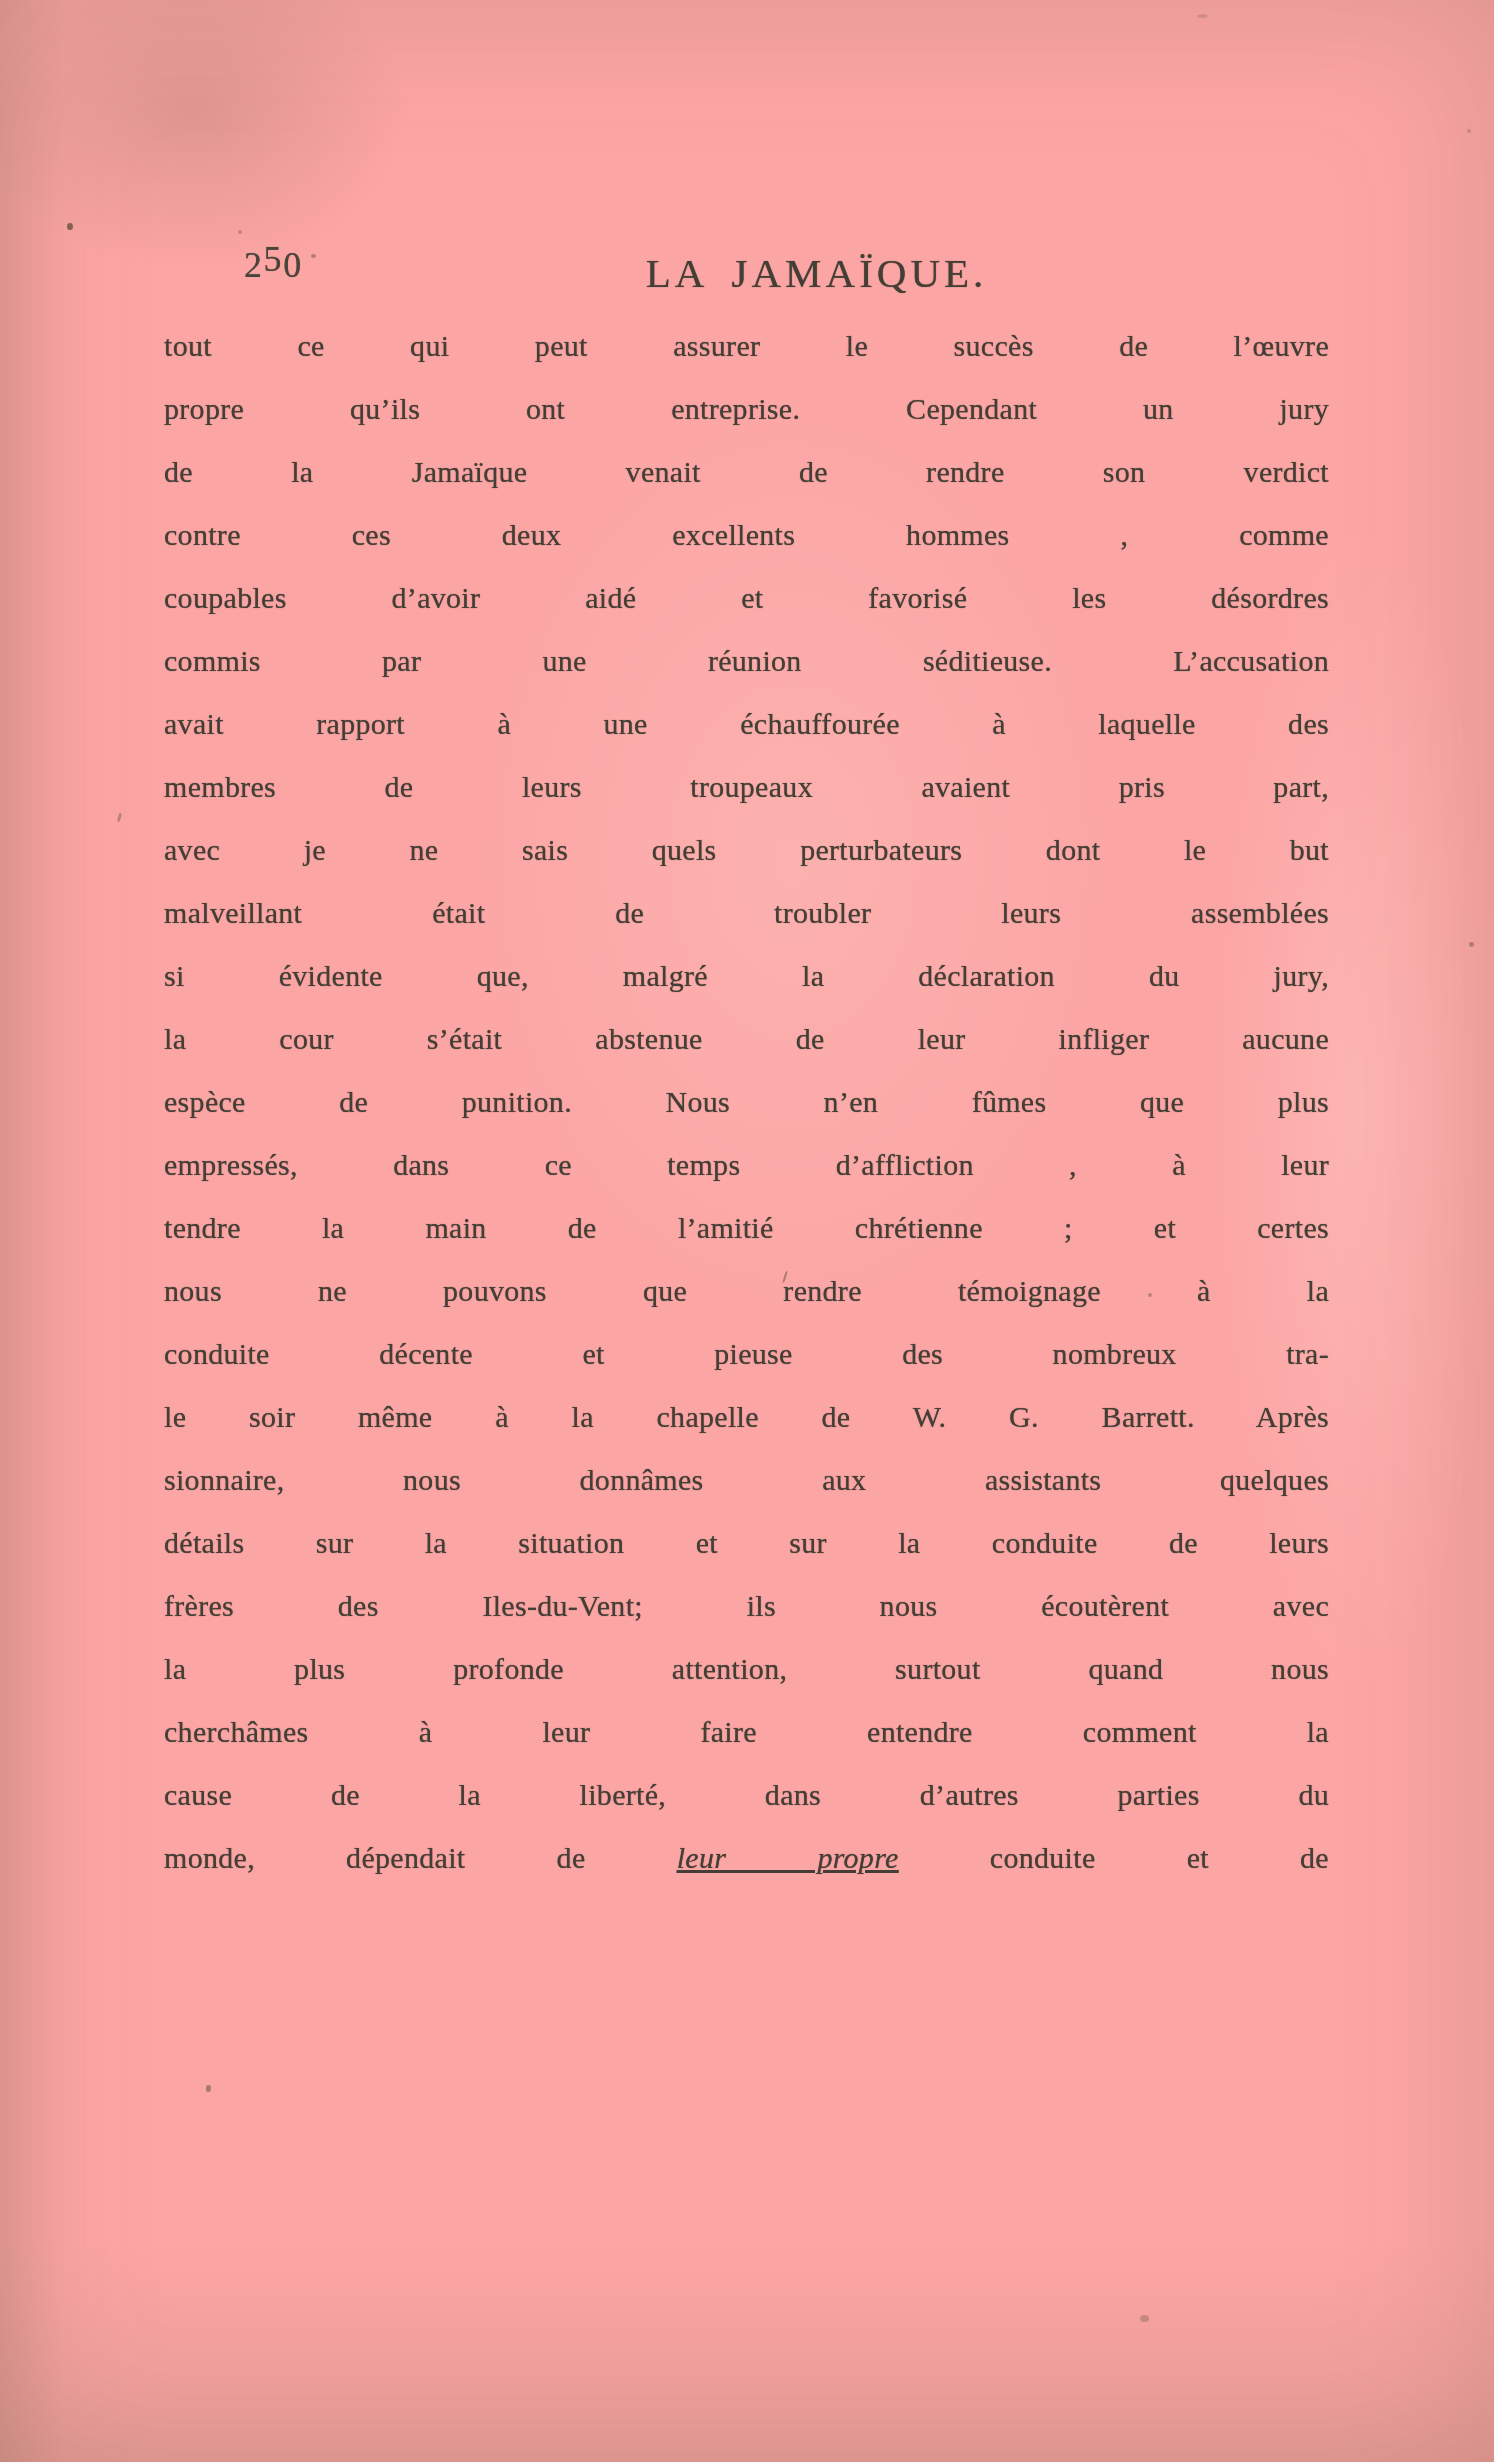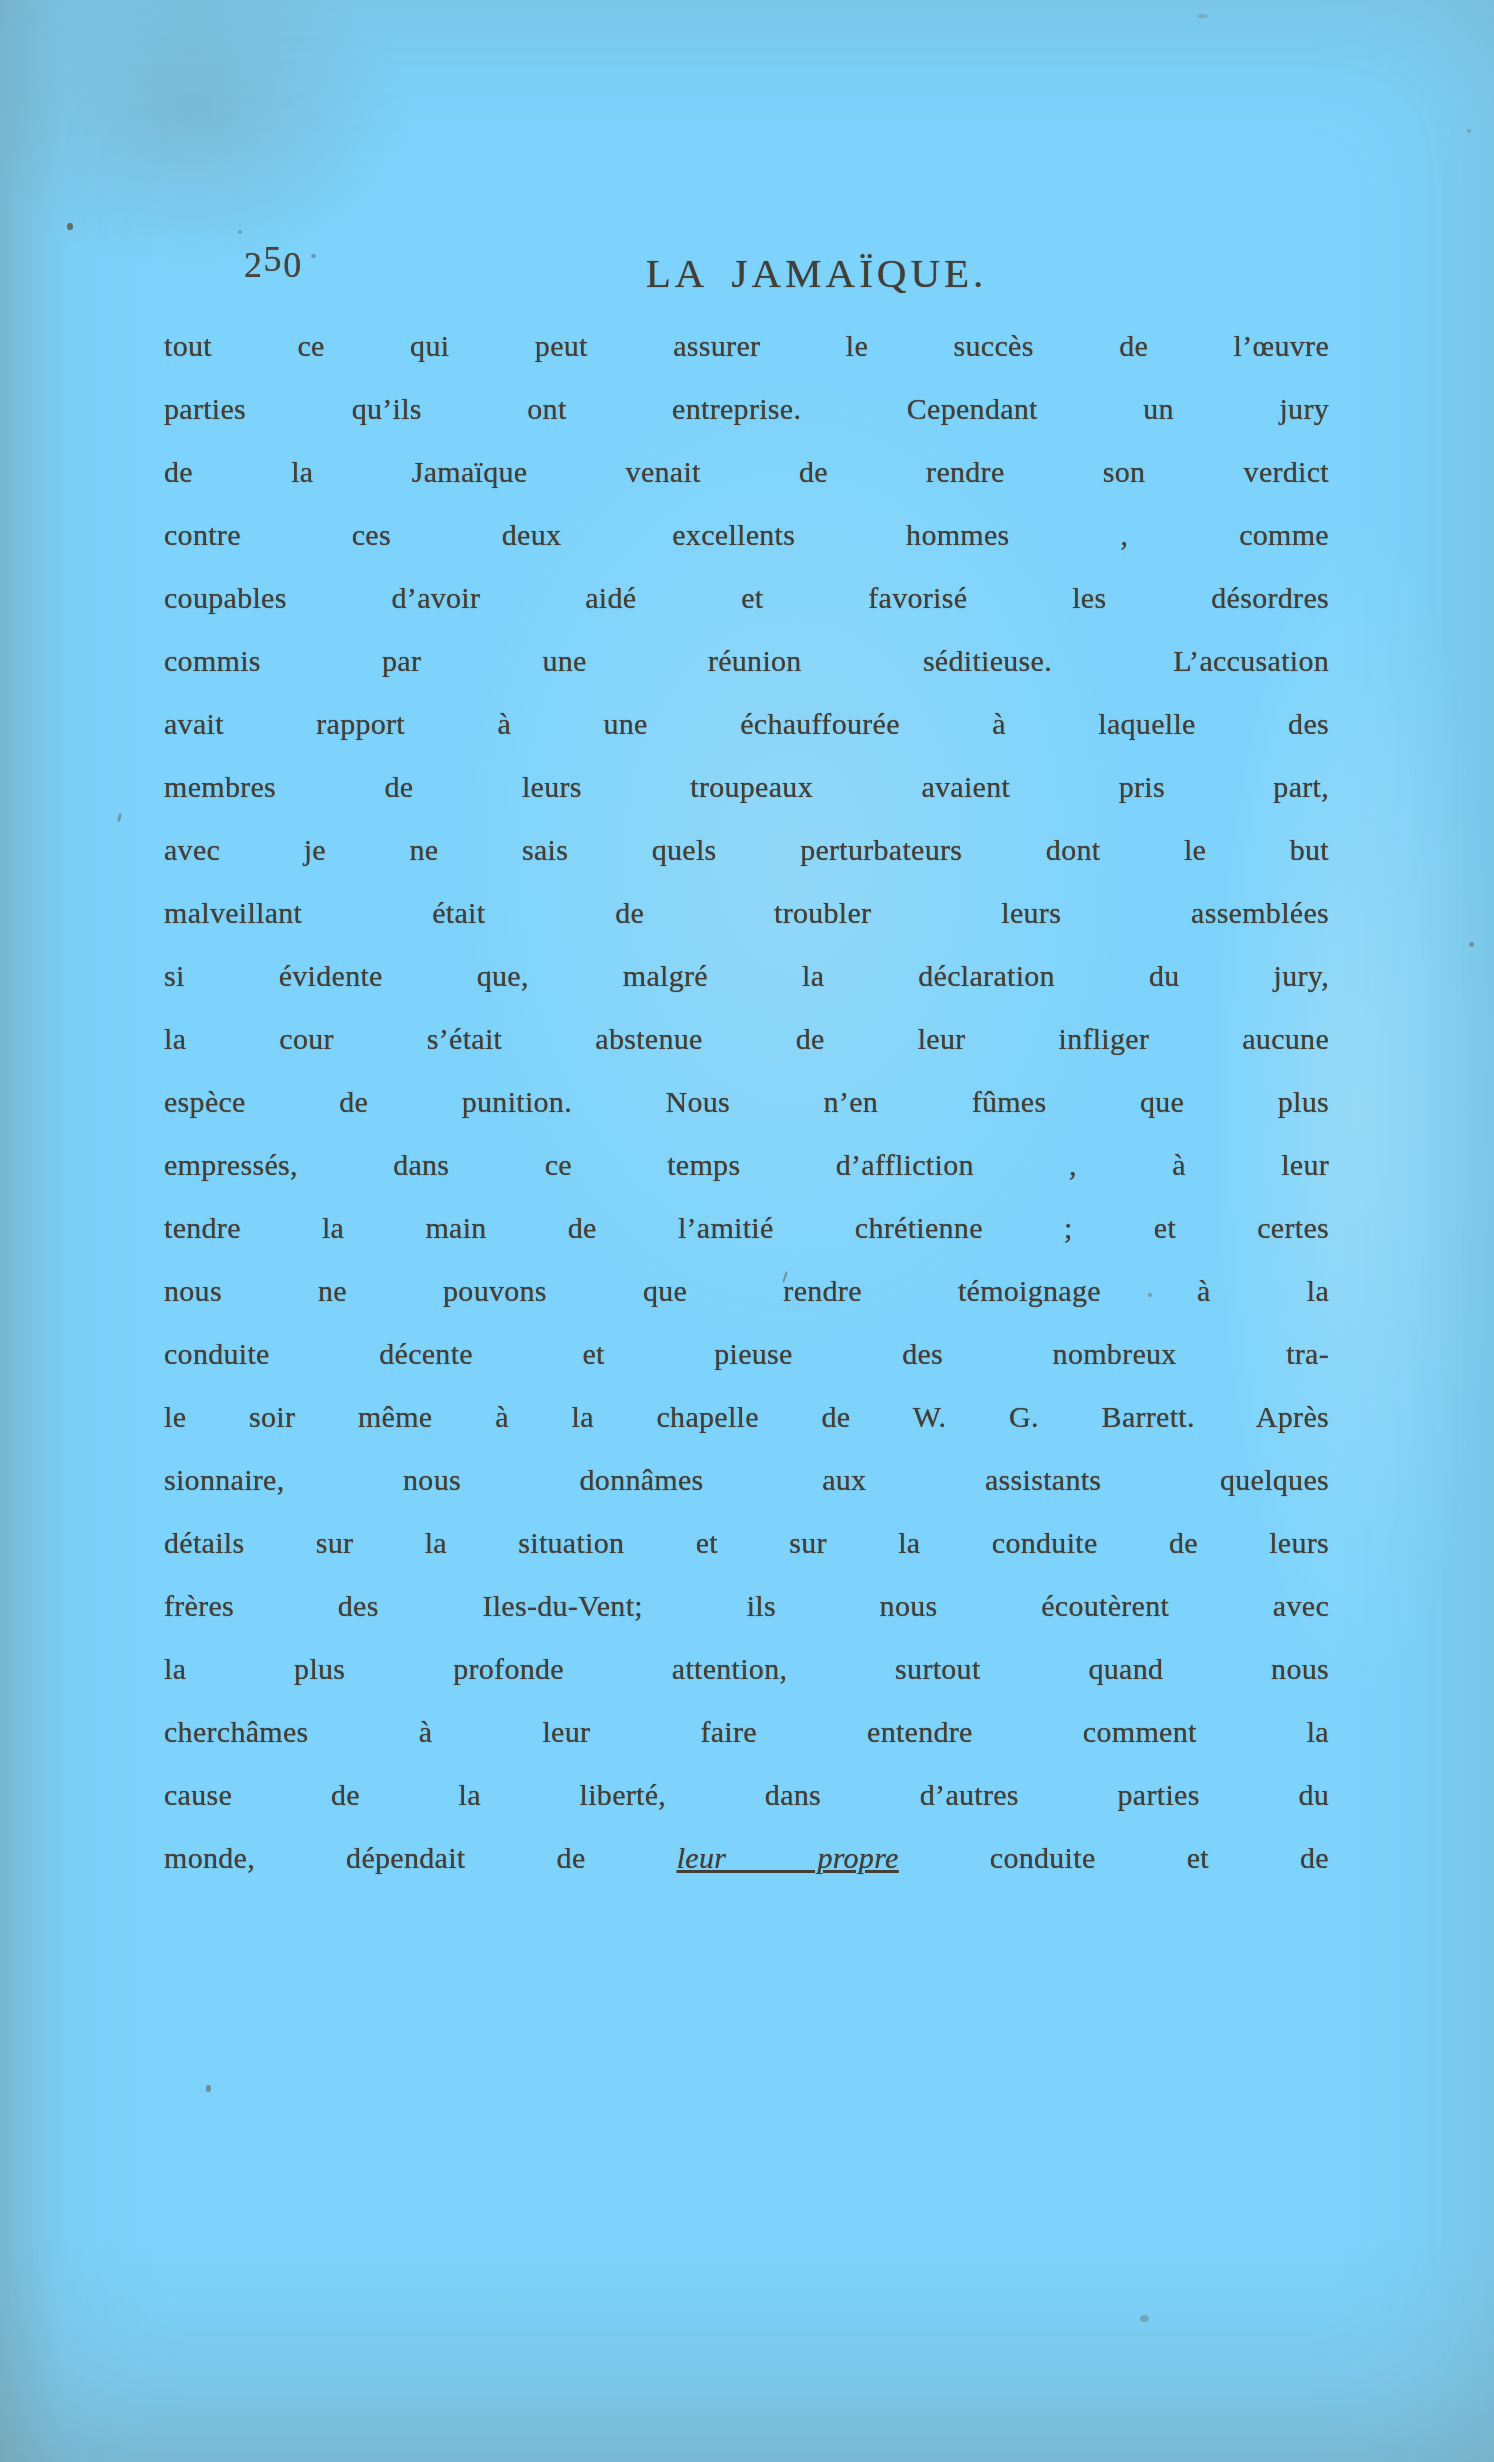--- a/index.html
+++ b/index.html
@@ -4,21 +4,21 @@
 <style>
   html, body {
     margin: 0;
     padding: 0;
     background: #d8ccb3;
   }
   .page {
     position: relative;
     width: 1495px;
     height: 2462px;
-    background: #7dd3fc;
+    background: #fca5a5;
     overflow: hidden;
     font-family: "Liberation Serif", "DejaVu Serif", serif;
     color: #454037;
     box-shadow: inset 0 0 152px rgba(100, 85, 58, 0.22);
   }
   
   .blotch { position: absolute; pointer-events: none; }
   .blotch-topleft {
     left: -112px; top: -112px; width: 607px; height: 447px;
     background: radial-gradient(closest-side, rgba(110,92,64,0.20), rgba(110,92,64,0) 72%);
@@ -118,21 +118,21 @@
   <div class="blotch blotch-leftband"></div>
   <div class="blotch blotch-centerlight"></div>
 
   <header class="page-header">
     <span class="pagenum"><span>2</span><span class="raised">5</span><span>0</span></span>
     <span class="running-title">LA JAMAÏQUE.</span>
   </header>
 
   <main class="textblock">
     <div class="line">tout ce qui peut assurer le succès de l’œuvre</div>
-    <div class="line">parties qu’ils ont entreprise. Cependant un jury</div>
+    <div class="line">propre qu’ils ont entreprise. Cependant un jury</div>
     <div class="line">de la Jamaïque venait de rendre son verdict</div>
     <div class="line">contre ces deux excellents hommes , comme</div>
     <div class="line">coupables d’avoir aidé et favorisé les désordres</div>
     <div class="line">commis par une réunion séditieuse. L’accusation</div>
     <div class="line">avait rapport à une échauffourée à laquelle des</div>
     <div class="line">membres de leurs troupeaux avaient pris part,</div>
     <div class="line">avec je ne sais quels perturbateurs dont le but</div>
     <div class="line">malveillant était de troubler leurs assemblées</div>
     <div class="line">si évidente que, malgré la déclaration du jury,</div>
     <div class="line">la cour s’était abstenue de leur infliger aucune</div>

